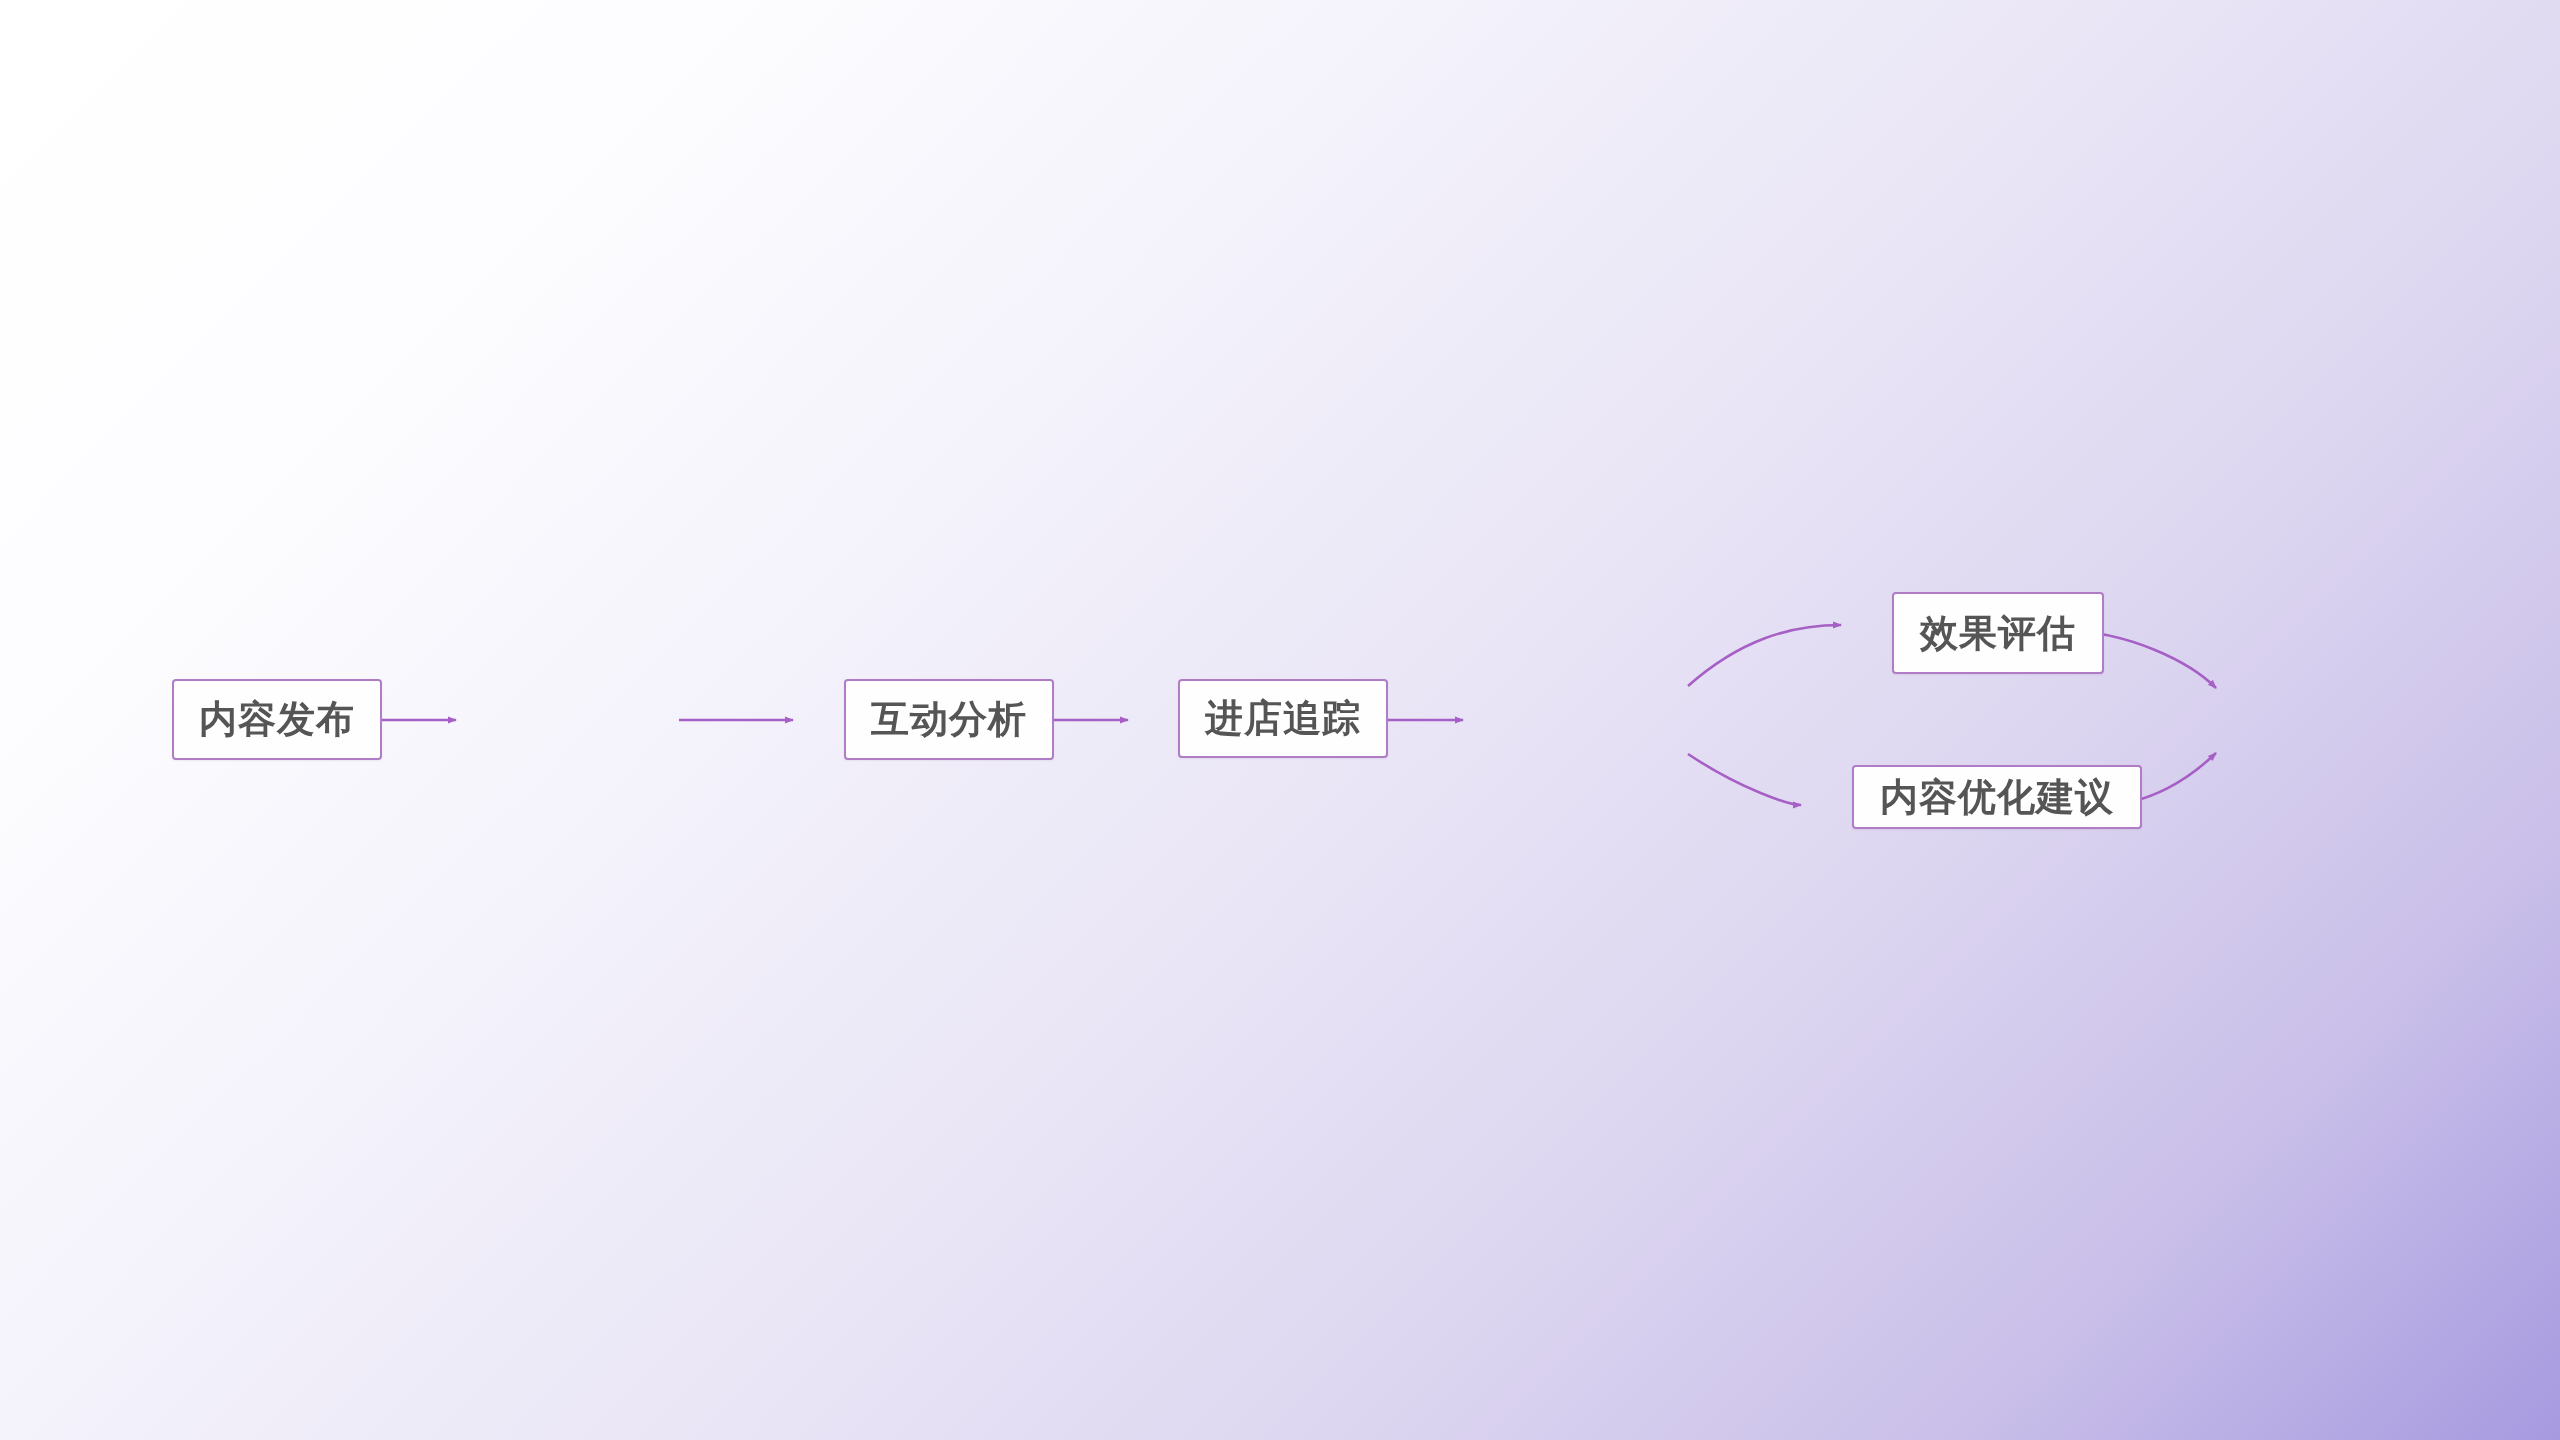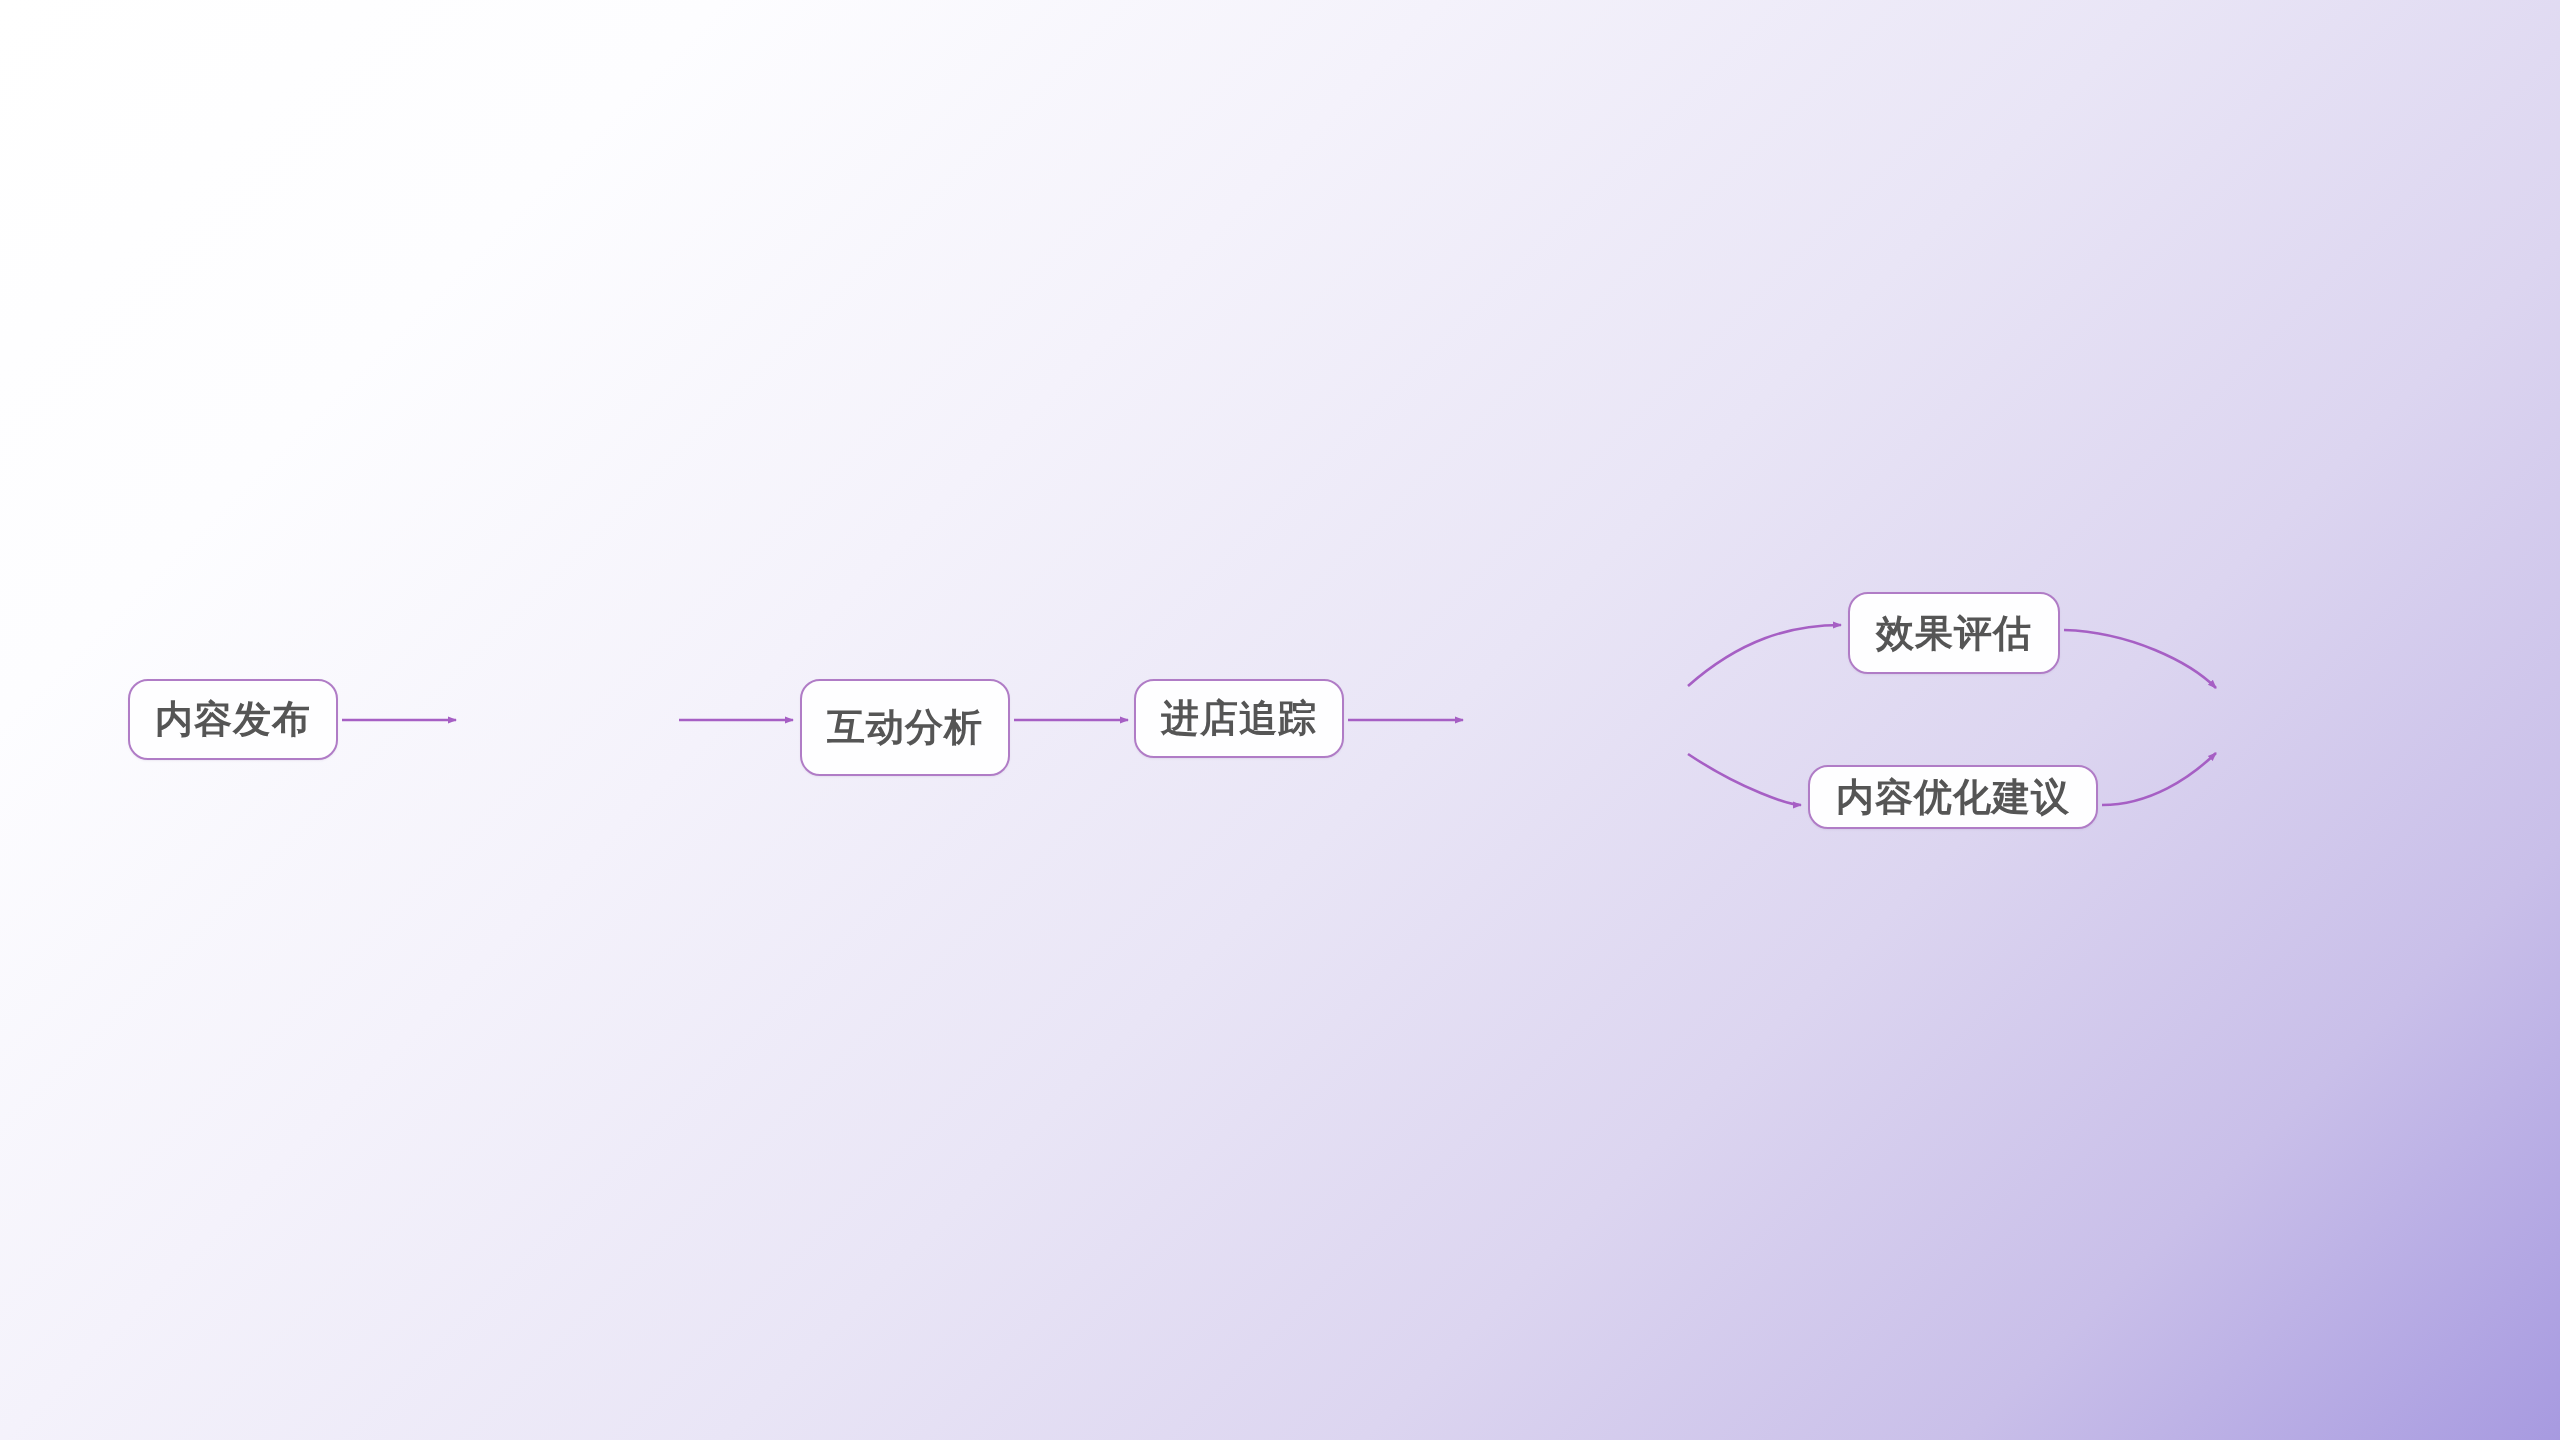--- a/index.html
+++ b/index.html
@@ -37,30 +37,31 @@
     width: 2560px;
     height: 1440px;
     pointer-events: none;
   }
 
   .node {
     position: absolute;
     box-sizing: border-box;
     background: #fefeff;
     border: 2px solid #b07cc6;
-    border-radius: 20px;
+    border-radius: 4px;
     display: flex;
     align-items: center;
     justify-content: center;
     color: #555555;
     font-weight: bold;
     font-size: 38px;
     letter-spacing: 1px;
     white-space: nowrap;
     box-shadow: 0 1px 2px rgba(120, 90, 150, 0.10);
+    margin-left: 44px;
   }
 
   
   .brand {
     position: absolute;
     left: 2098px;
     top: 1316px;
     display: flex;
     align-items: center;
     gap: 22px;
@@ -132,21 +133,21 @@
       <path d="M2064,630 C2130,632 2190,662 2216,688"></path>
       <path d="M2102,805 C2150,805 2190,778 2216,753"></path>
     </g>
   </svg>
 
   <div class="node" style="left:128px; top:679px; width:210px; height:81px;align-items:center;">
     <span>内容发布</span>
   </div>
 
 
-  <div class="node" style="left:800px; top:679px; width:210px; height:97px;">
+  <div class="node" style="left:800px; top:679px; width:210px; height:81px;">
     <span>互动分析</span>
   </div>
 
   <div class="node" style="left:1134px; top:679px; width:210px; height:79px;">
     <span>进店追踪</span>
   </div>
 
 
   <div class="node" style="left:1848px; top:592px; width:212px; height:82px;">
     <span>效果评估</span>

